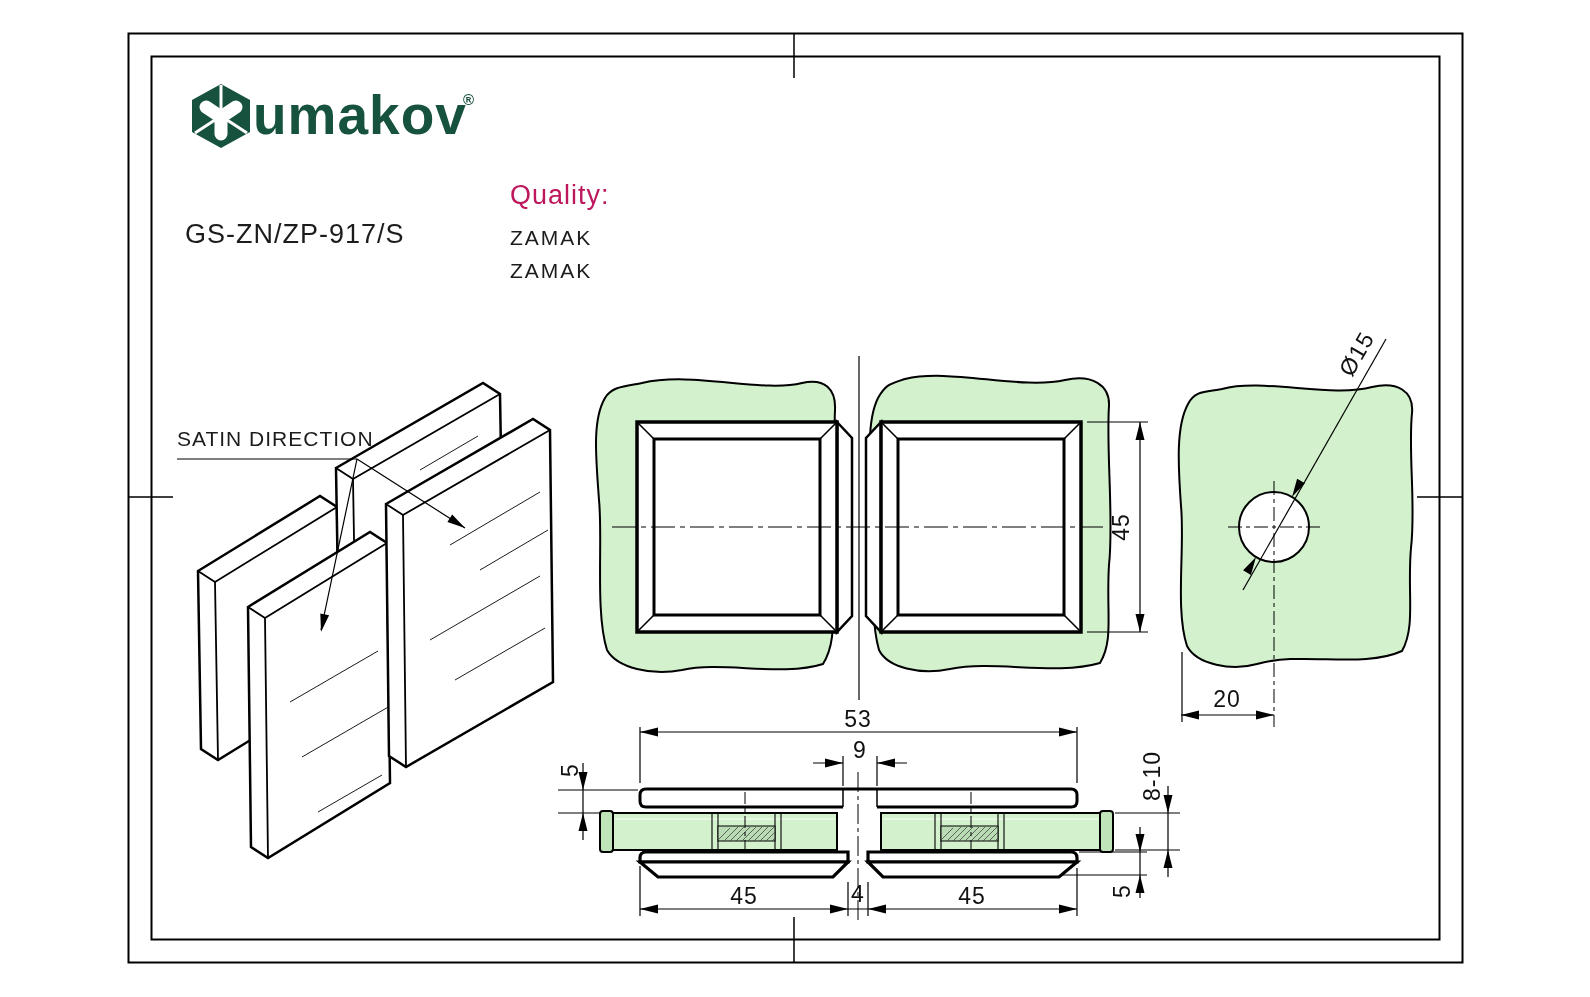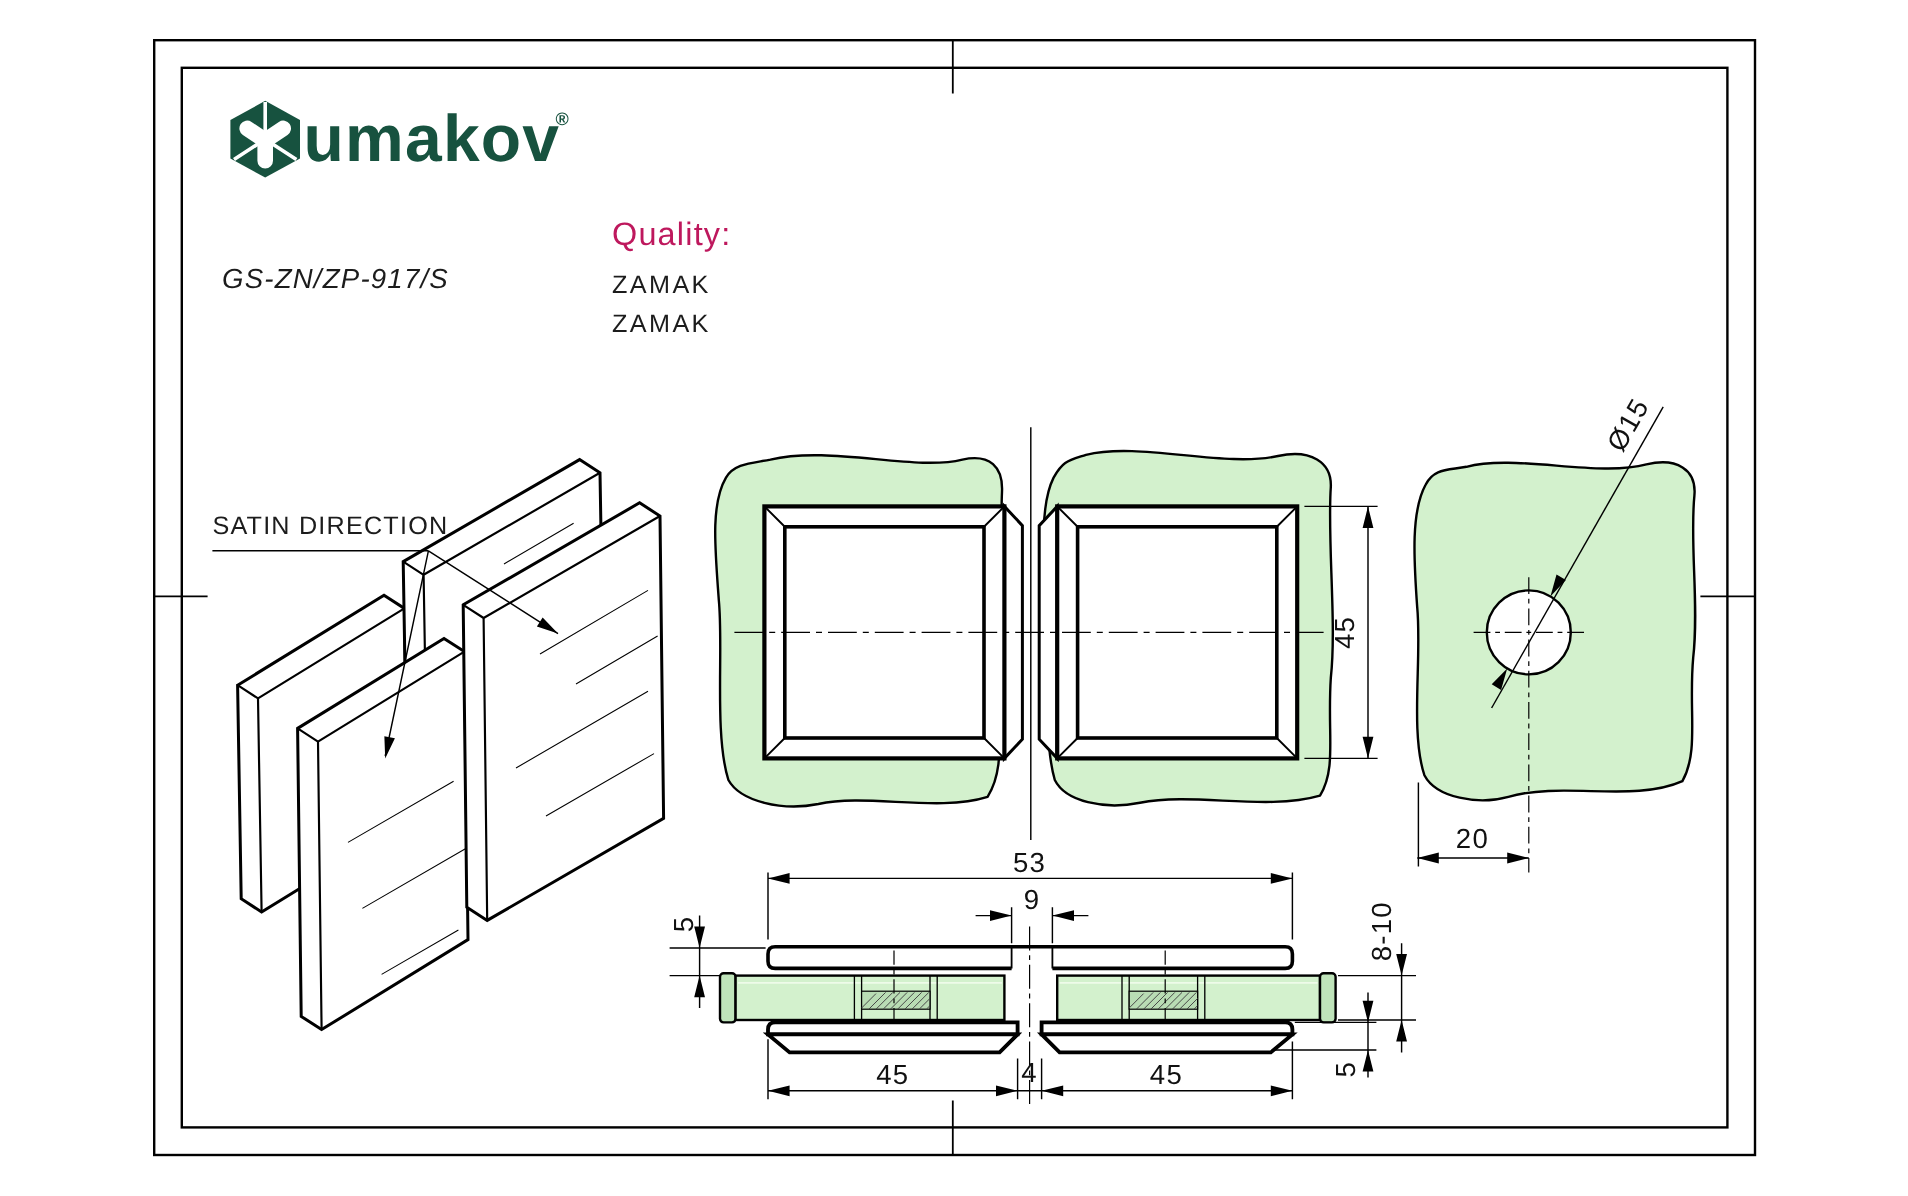--- a/index.html
+++ b/index.html
@@ -2,21 +2,21 @@
 <html><head>
 <meta charset="utf-8">
 <style>
   html,body{margin:0;padding:0;background:#ffffff;}
   #sheet{position:relative;width:1590px;height:997px;background:#ffffff;overflow:hidden;
          font-family:"Liberation Sans",sans-serif;}
   #sheet svg{position:absolute;left:0;top:0;}
   .txt{position:absolute;color:#111;white-space:nowrap;line-height:1;}
   .brand{font-size:55px;font-weight:bold;color:#17523f;letter-spacing:1px;}
   .reg{font-size:15px;font-weight:bold;color:#17523f;}
-  .code{font-size:23px;letter-spacing:1px;color:#1c1c1c;font-style:italic;}
+  .code{font-size:27px;letter-spacing:1px;color:#1c1c1c;}
   .quality{font-size:27px;letter-spacing:1px;color:#be185d;}
   .material{font-size:21px;letter-spacing:2px;color:#1c1c1c;text-align:right;}
   .anno{font-size:21px;letter-spacing:1px;color:#1c1c1c;}
   .dim{font-size:23px;letter-spacing:1px;color:#111;transform:translate(-50%,-50%);}
   .dim.rot{transform:translate(-50%,-50%) rotate(-90deg);}
   .dim.diag{transform:translate(-50%,-50%) rotate(-60deg);}
 </style>
 </head>
 <body>
 

